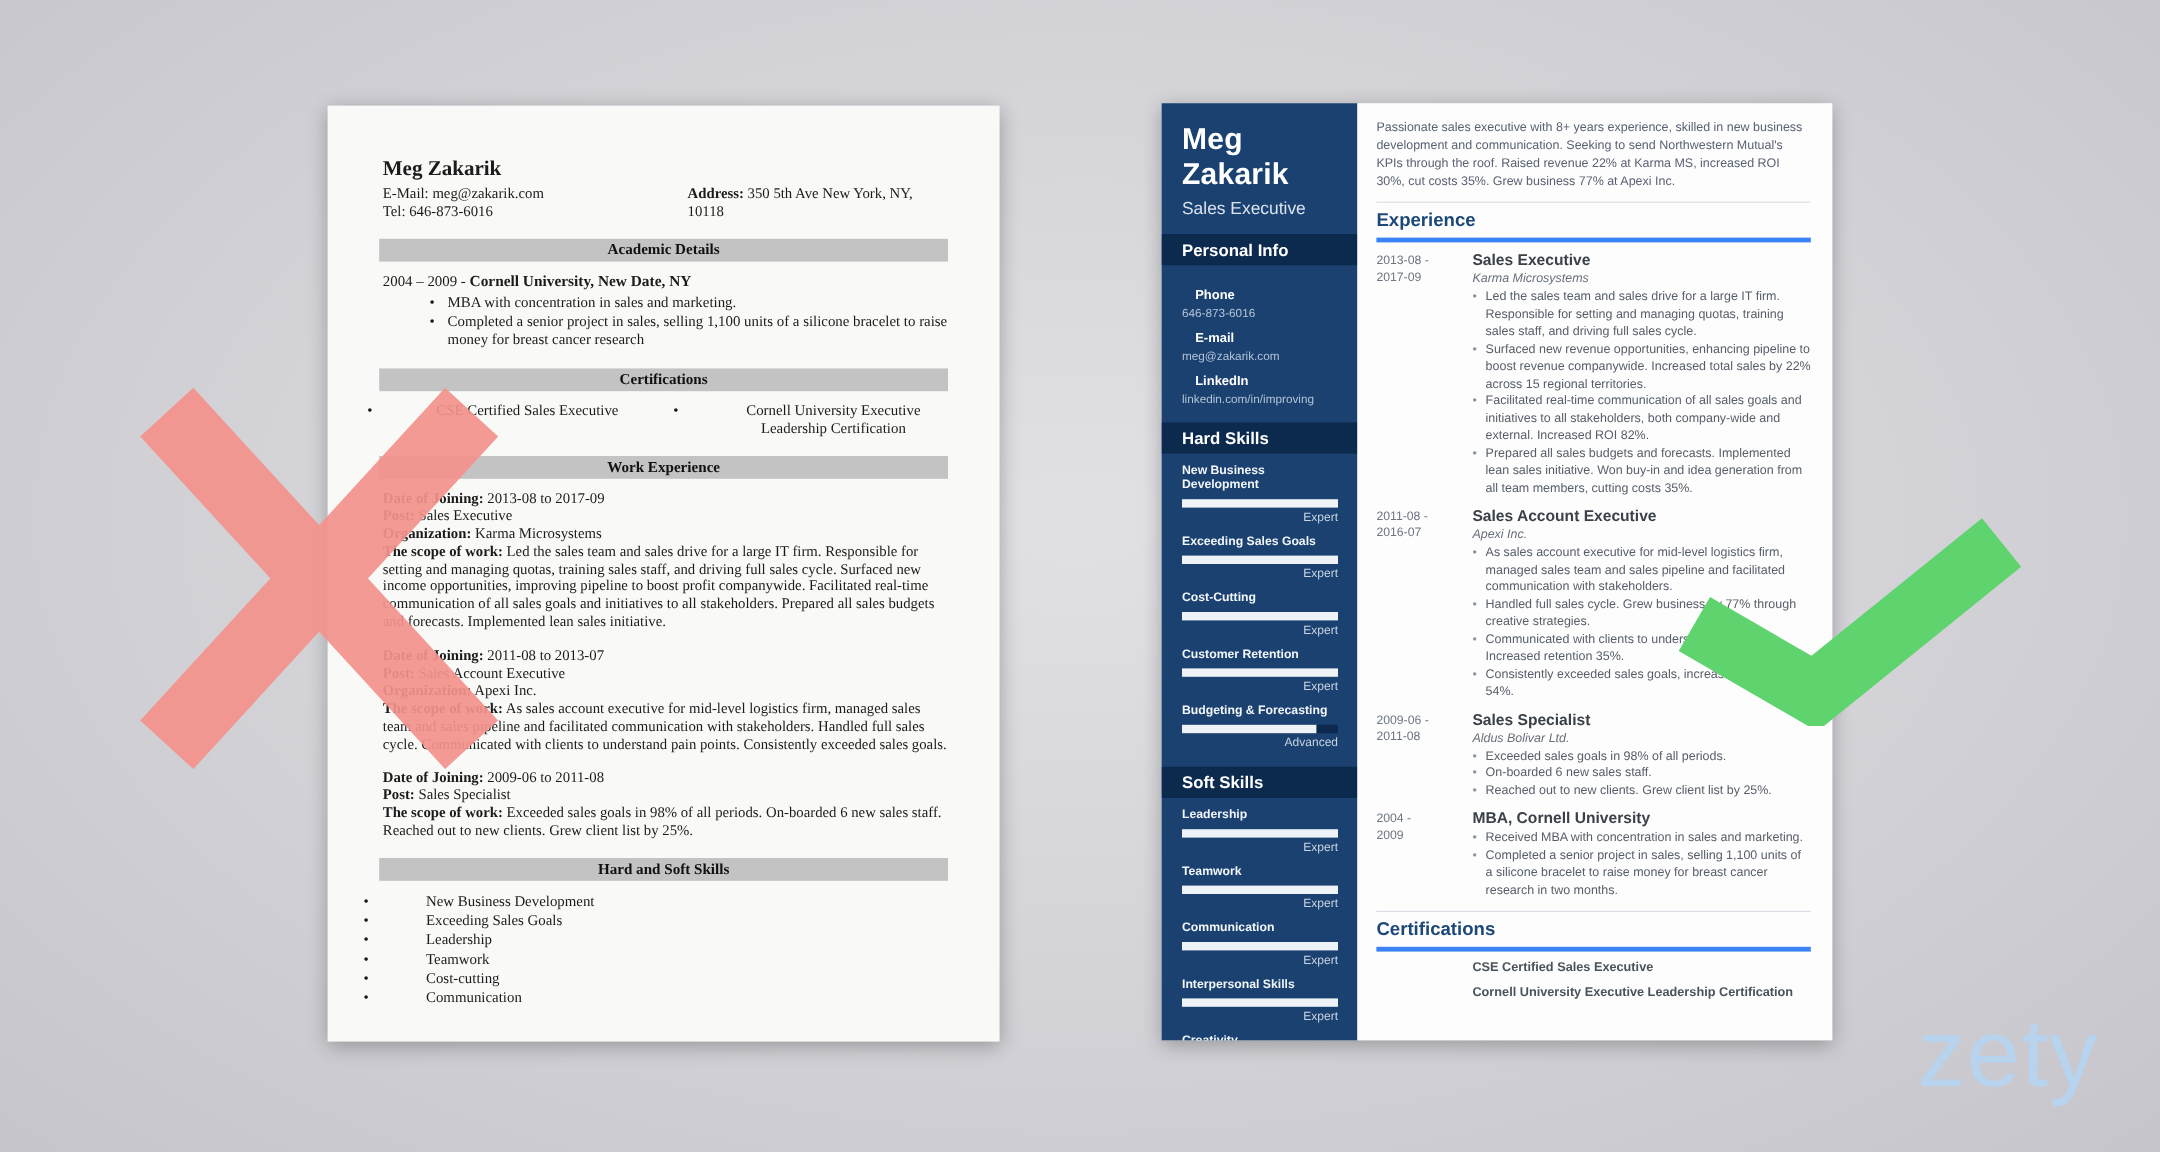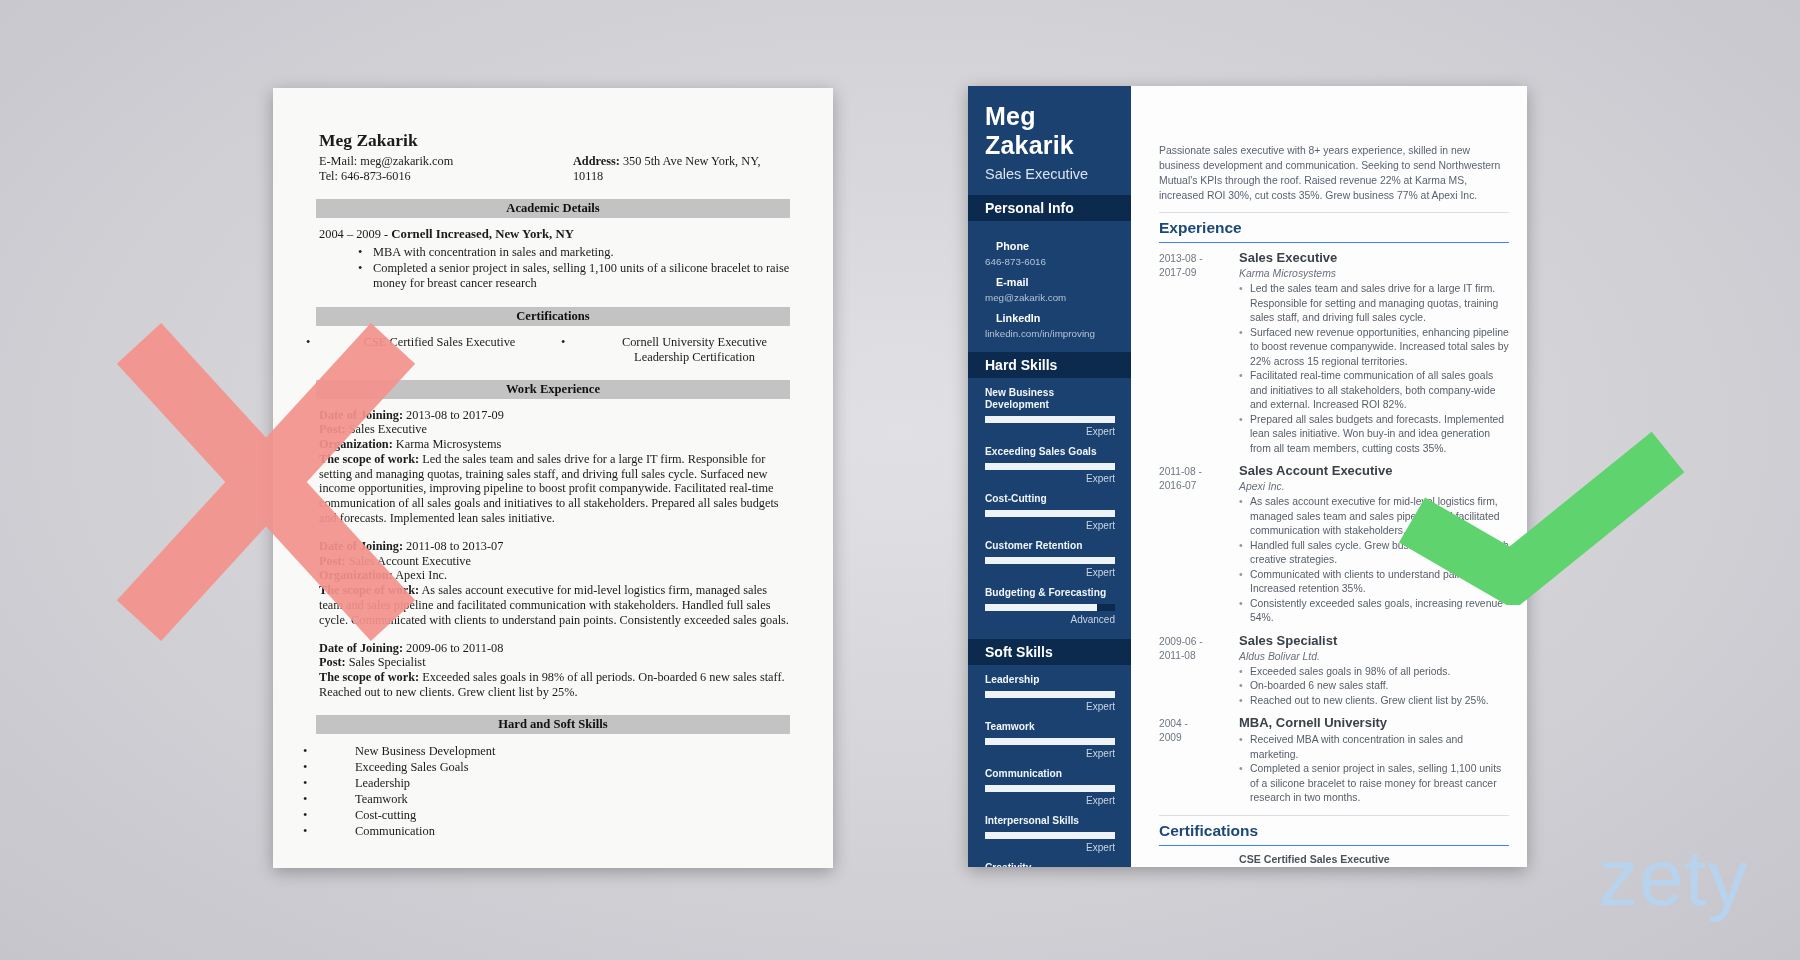--- a/index.html
+++ b/index.html
@@ -48,25 +48,25 @@
   .rp-pi{padding:10px 16px 0 17px;}
   .rp-pi-label{font-size:10.8px;font-weight:bold;margin-top:9px;margin-left:11px;}
   .rp-pi-value{font-size:9.8px;color:#b4c3d6;margin-top:4px;}
   .rp-skills{padding:9px 16px 0 17px;}
   .rp-skill{margin-bottom:8px;}
   .rp-skill-name{font-size:10.2px;font-weight:bold;color:#f2f6fa;line-height:12px;}
   .rp-skill-bar{margin-top:5px;height:7px;background:var(--band-navy);}
   .rp-skill-fill{height:100%;background:#eef3f8;}
   .rp-skill-level{margin-top:3px;text-align:right;font-size:10px;color:#c9d5e3;line-height:12px;}
 
-  .rp-main{flex:1;padding:13px 18px 0 28px;overflow:hidden;color:#565e69;margin-top:44px;}
+  .rp-main{flex:1;padding:13px 18px 0 16px;overflow:hidden;color:#565e69;}
   .rp-summary{font-size:10.4px;line-height:15px;color:#596273;}
   .rp-h{margin-top:9px;border-top:1px solid #dadfe5;padding-top:6px;
       font-size:15.5px;font-weight:bold;color:var(--header-navy);
-      border-bottom:1px solid #3b82f6;padding-bottom:5px;margin-bottom:7px;}
+      border-bottom:4px solid #3b82f6;padding-bottom:5px;margin-bottom:7px;}
   .entry{display:grid;grid-template-columns:52px 1fr;column-gap:28px;margin-bottom:7px;}
   .entry-date{font-size:10.2px;color:#6d7682;line-height:14px;padding-top:2px;}
   .entry-title{font-size:13px;font-weight:bold;color:#3a4149;line-height:15px;}
   .entry-company{font-size:10.4px;font-style:italic;color:#68707c;margin-top:3px;}
   .rp-ul{list-style:none;margin-top:3px;}
   .rp-ul li{position:relative;padding-left:11px;font-size:10.4px;line-height:14.5px;color:#565e69;}
   .rp-ul li::before{content:"\2022";position:absolute;left:0;color:#8a929c;}
   .rp-cert-line{font-size:10.6px;font-weight:bold;color:#4a525c;margin-bottom:9px;}
 
   
@@ -88,21 +88,21 @@
     <div class="lp-contact">
       <div class="lp-contact-left">
         <div>E-Mail: meg@zakarik.com</div>
         <div>Tel: 646-873-6016</div>
       </div>
       <div class="lp-addr"><b>Address:</b> <span>350 5th Ave New York, NY, 10118</span></div>
     </div>
 
     <div class="lp-bar">Academic Details</div>
     <div class="lp-edu">
-      <div class="lp-edu-head"><span>2004 – 2009 -</span> <b>Cornell Increased, New York, NY</b></div>
+      <div class="lp-edu-head"><span>2004 – 2009 -</span> <b>Cornell University, New Date, NY</b></div>
       <ul class="lp-ul">
         <li>MBA with concentration in sales and marketing.</li>
         <li>Completed a senior project in sales, selling 1,100 units of a silicone bracelet to raise money for breast cancer research</li>
       </ul>
     </div>
 
     <div class="lp-bar">Certifications</div>
     <div class="lp-certrow">
       <div class="lp-cert">
           <span class="lp-cert-b">•</span>

